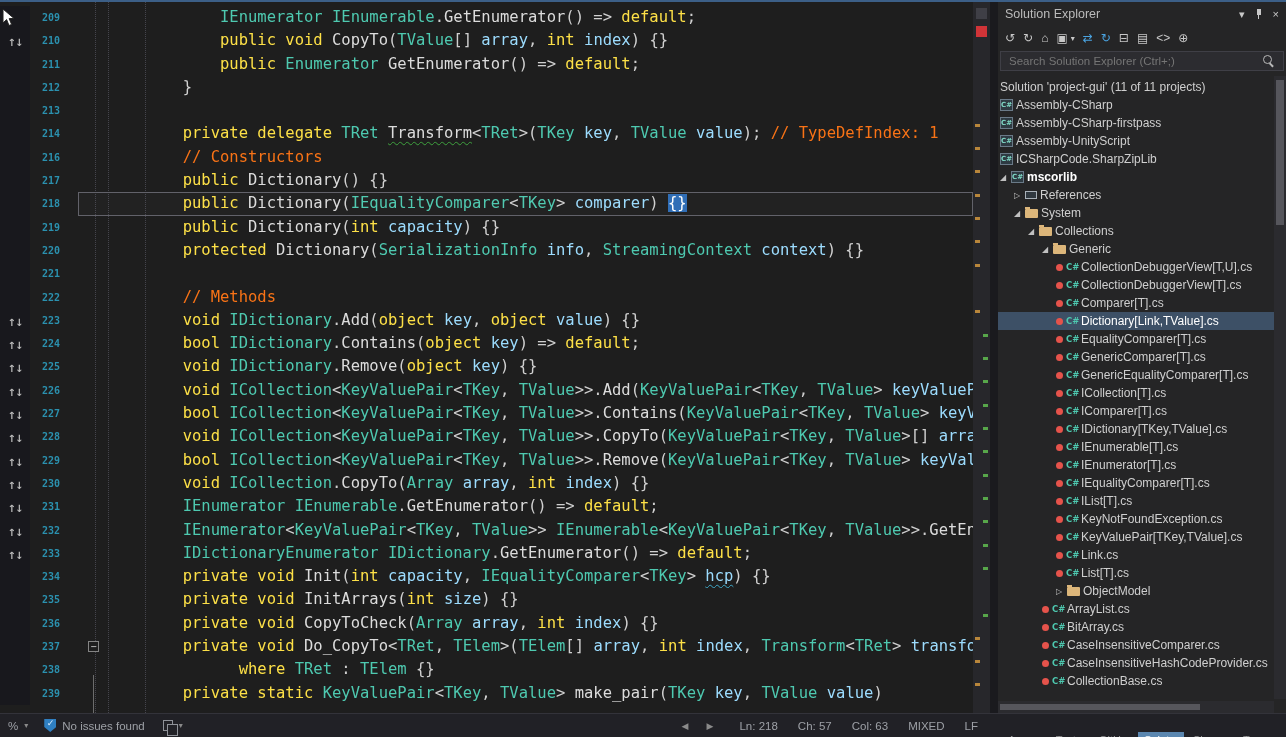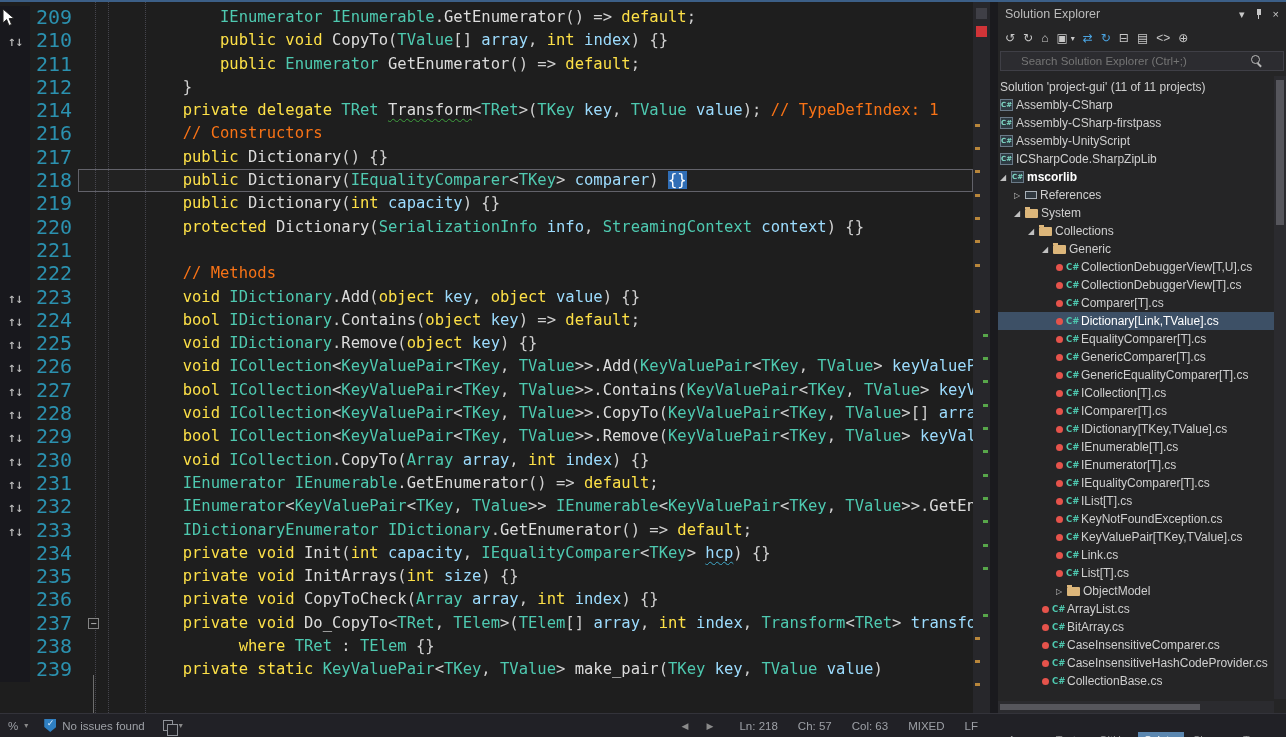--- a/index.html
+++ b/index.html
@@ -8,21 +8,21 @@
   .top-border { height:2px; background:#3c5f87; }
   .app { display:flex; height:711px; }
 
   
   .editor-region { position:relative; width:973px; background:#1e1e1e; overflow:hidden; }
   .iguide { position:absolute; top:0; bottom:0; border-left:1px dotted #45454d; pointer-events:none; }
   #code-lines { position:relative; padding-top:4px; font-family:"DejaVu Sans Mono",monospace; }
   .code-row { display:flex; height:23.3px; line-height:23.3px; white-space:pre; }
   .margin-cell { flex:0 0 30px; background:#18181d; text-align:center; }
   .updown-icon { font:600 10px/23.3px "DejaVu Sans",sans-serif; color:#bdbdbd; letter-spacing:-1px; }
-  .gutter-cell { flex:0 0 50px; text-align:right; padding-right:8px; color:#2b91af; font-size:20px; }
+  .gutter-cell { flex:0 0 50px; text-align:center; padding-right:8px; color:#2b91af; font-size:10px;font-weight:bold; }
   .outline-cell { flex:0 0 28px; position:relative; }
   .fold-box { position:absolute; left:8px; top:6px; width:11px; height:11px; border:1px solid #848484;
               background:#1e1e1e; color:#c8c8c8; font:10px/9px "DejaVu Sans Mono",monospace; text-align:center; }
   .fold-line { position:absolute; left:93px; top:673px; height:38px; border-left:1px solid #6c6c6c; }
   .code-cell { flex:1; overflow:hidden; font-size:15.5px; color:#d4d4d4; }
   .current-line { position:relative; }
   .current-line::after { content:""; position:absolute; left:78px; right:0; top:0; bottom:0;
                          border:1px solid #62626a; background:rgba(255,255,255,0.02); pointer-events:none; }
   .tok-k { color:#fde047; } .tok-t { color:#4ec9b0; } .tok-m { color:#dcdcdc; }
   .tok-p { color:#9cdcfe; } .tok-c { color:#f97316; } .tok-o { color:#d0d0d0; }
@@ -41,21 +41,21 @@
   .se { width:288px; background:#252526; display:flex; flex-direction:column; position:relative; }
   .se-title { height:24px; display:flex; align-items:center; padding:0 7px; color:#bbbbbb; font-size:12.5px; }
   .se-title-icons { margin-left:auto; display:flex; gap:9px; align-items:center; color:#c8c8c8; font-size:11px; }
   .pin-shape { position:relative; width:10px; height:12px; display:inline-block; }
   .pin-shape::before { content:""; position:absolute; left:3px; top:1px; width:4px; height:6px; background:#c8c8c8; }
   .pin-shape::after  { content:""; position:absolute; left:4.5px; top:7px; width:1px; height:4px; background:#c8c8c8; }
   .se-toolbar { height:24px; display:flex; align-items:center; gap:8px; padding:0 7px; color:#c8c8c8; }
   .tb-icon { font-size:12px; line-height:1; }
   .tb-caret { font-size:8px; margin-left:-5px; color:#c8c8c8; }
   .se-search { margin:1px 2px 3px; height:20px; background:#2c2c30; border:1px solid #3f3f46;
-               display:flex; align-items:center; padding:0 20px;justify-content:space-between; }
+               display:flex; align-items:center; padding:0 8px;justify-content:space-between; }
   .se-search input { flex:1; background:transparent; border:none; outline:none; color:#8d8d8d;
                      font-size:11.5px; font-family:inherit; }
   .search-glass { position:relative; width:12px; height:12px; flex:0 0 12px; }
   .search-glass::before { content:""; position:absolute; width:7px; height:7px; border:1.5px solid #b9b9b9;
                           border-radius:50%; left:0; top:0; }
   .search-glass::after { content:""; position:absolute; width:5px; height:1.5px; background:#b9b9b9;
                          transform:rotate(45deg); left:6px; top:9px; }
   #tree { flex:1; overflow:hidden; padding-top:4px; font-size:12px; color:#cfcfcf; }
   .tree-row { height:18px; display:flex; align-items:center; white-space:nowrap; padding-right:12px; }
   .tree-row.selected { background:#3d5066; color:#ffffff; }
@@ -109,20 +109,21 @@
     </svg>
     <div class="iguide" style="left:95px"></div>
     <div class="iguide" style="left:108px"></div>
     <div class="iguide" style="left:145px"></div>
     <div class="fold-line"></div>
     <div id="code-lines">
         <div class="code-row"><span class="margin-cell"></span><span class="gutter-cell">209</span><span class="outline-cell"></span><span class="code-cell"><span class="tok-o">            </span><span class="tok-t">IEnumerator</span><span class="tok-o"> </span><span class="tok-t">IEnumerable</span><span class="tok-o">.</span><span class="tok-m">GetEnumerator</span><span class="tok-o">()</span><span class="tok-o"> =&gt; </span><span class="tok-k">default</span><span class="tok-o">;</span></span></div>
         <div class="code-row"><span class="margin-cell"><span class="updown-icon">↑↓</span></span><span class="gutter-cell">210</span><span class="outline-cell"></span><span class="code-cell"><span class="tok-o">            </span><span class="tok-k">public</span><span class="tok-o"> </span><span class="tok-k">void</span><span class="tok-o"> </span><span class="tok-m">CopyTo</span><span class="tok-o">(</span><span class="tok-t">TValue</span><span class="tok-o">[]</span><span class="tok-o"> </span><span class="tok-p">array</span><span class="tok-o">, </span><span class="tok-k">int</span><span class="tok-o"> </span><span class="tok-p">index</span><span class="tok-o">)</span><span class="tok-o"> {}</span></span></div>
         <div class="code-row"><span class="margin-cell"></span><span class="gutter-cell">211</span><span class="outline-cell"></span><span class="code-cell"><span class="tok-o">            </span><span class="tok-k">public</span><span class="tok-o"> </span><span class="tok-t">Enumerator</span><span class="tok-o"> </span><span class="tok-m">GetEnumerator</span><span class="tok-o">()</span><span class="tok-o"> =&gt; </span><span class="tok-k">default</span><span class="tok-o">;</span></span></div>
         <div class="code-row"><span class="margin-cell"></span><span class="gutter-cell">212</span><span class="outline-cell"></span><span class="code-cell"><span class="tok-o">        }</span></span></div>
+        <div class="code-row"><span class="margin-cell"></span><span class="gutter-cell">213</span><span class="outline-cell"></span><span class="code-cell"></span></div>
         <div class="code-row"><span class="margin-cell"></span><span class="gutter-cell">214</span><span class="outline-cell"></span><span class="code-cell"><span class="tok-o">        </span><span class="tok-k">private</span><span class="tok-o"> </span><span class="tok-k">delegate</span><span class="tok-o"> </span><span class="tok-t">TRet</span><span class="tok-o"> </span><span class="tok-m tok-sqg">Transform</span><span class="tok-o">&lt;</span><span class="tok-t">TRet</span><span class="tok-o">&gt;(</span><span class="tok-t">TKey</span><span class="tok-o"> </span><span class="tok-p">key</span><span class="tok-o">, </span><span class="tok-t">TValue</span><span class="tok-o"> </span><span class="tok-p">value</span><span class="tok-o">); </span><span class="tok-c">// TypeDefIndex: 1</span></span></div>
         <div class="code-row"><span class="margin-cell"></span><span class="gutter-cell">216</span><span class="outline-cell"></span><span class="code-cell"><span class="tok-o">        </span><span class="tok-c">// Constructors</span></span></div>
         <div class="code-row"><span class="margin-cell"></span><span class="gutter-cell">217</span><span class="outline-cell"></span><span class="code-cell"><span class="tok-o">        </span><span class="tok-k">public</span><span class="tok-o"> </span><span class="tok-m">Dictionary</span><span class="tok-o">() {}</span></span></div>
         <div class="code-row current-line"><span class="margin-cell"></span><span class="gutter-cell">218</span><span class="outline-cell"></span><span class="code-cell"><span class="tok-o">        </span><span class="tok-k">public</span><span class="tok-o"> </span><span class="tok-m">Dictionary</span><span class="tok-o">(</span><span class="tok-t">IEqualityComparer</span><span class="tok-o">&lt;</span><span class="tok-t">TKey</span><span class="tok-o">&gt;</span><span class="tok-o"> </span><span class="tok-p">comparer</span><span class="tok-o">)</span><span class="tok-o"> </span><span class="tok-o tok-sel">{}</span></span></div>
         <div class="code-row"><span class="margin-cell"></span><span class="gutter-cell">219</span><span class="outline-cell"></span><span class="code-cell"><span class="tok-o">        </span><span class="tok-k">public</span><span class="tok-o"> </span><span class="tok-m">Dictionary</span><span class="tok-o">(</span><span class="tok-k">int</span><span class="tok-o"> </span><span class="tok-p">capacity</span><span class="tok-o">) {}</span></span></div>
         <div class="code-row"><span class="margin-cell"></span><span class="gutter-cell">220</span><span class="outline-cell"></span><span class="code-cell"><span class="tok-o">        </span><span class="tok-k">protected</span><span class="tok-o"> </span><span class="tok-m">Dictionary</span><span class="tok-o">(</span><span class="tok-t">SerializationInfo</span><span class="tok-o"> </span><span class="tok-p">info</span><span class="tok-o">, </span><span class="tok-t">StreamingContext</span><span class="tok-o"> </span><span class="tok-p">context</span><span class="tok-o">) {}</span></span></div>
         <div class="code-row"><span class="margin-cell"></span><span class="gutter-cell">221</span><span class="outline-cell"></span><span class="code-cell"></span></div>
         <div class="code-row"><span class="margin-cell"></span><span class="gutter-cell">222</span><span class="outline-cell"></span><span class="code-cell"><span class="tok-o">        </span><span class="tok-c">// Methods</span></span></div>
         <div class="code-row"><span class="margin-cell"><span class="updown-icon">↑↓</span></span><span class="gutter-cell">223</span><span class="outline-cell"></span><span class="code-cell"><span class="tok-o">        </span><span class="tok-k">void</span><span class="tok-o"> </span><span class="tok-t">IDictionary</span><span class="tok-o">.</span><span class="tok-m">Add</span><span class="tok-o">(</span><span class="tok-k">object</span><span class="tok-o"> </span><span class="tok-p">key</span><span class="tok-o">, </span><span class="tok-k">object</span><span class="tok-o"> </span><span class="tok-p">value</span><span class="tok-o">) {}</span></span></div>
         <div class="code-row"><span class="margin-cell"><span class="updown-icon">↑↓</span></span><span class="gutter-cell">224</span><span class="outline-cell"></span><span class="code-cell"><span class="tok-o">        </span><span class="tok-k">bool</span><span class="tok-o"> </span><span class="tok-t">IDictionary</span><span class="tok-o">.</span><span class="tok-m">Contains</span><span class="tok-o">(</span><span class="tok-k">object</span><span class="tok-o"> </span><span class="tok-p">key</span><span class="tok-o">)</span><span class="tok-o"> =&gt; </span><span class="tok-k">default</span><span class="tok-o">;</span></span></div>

